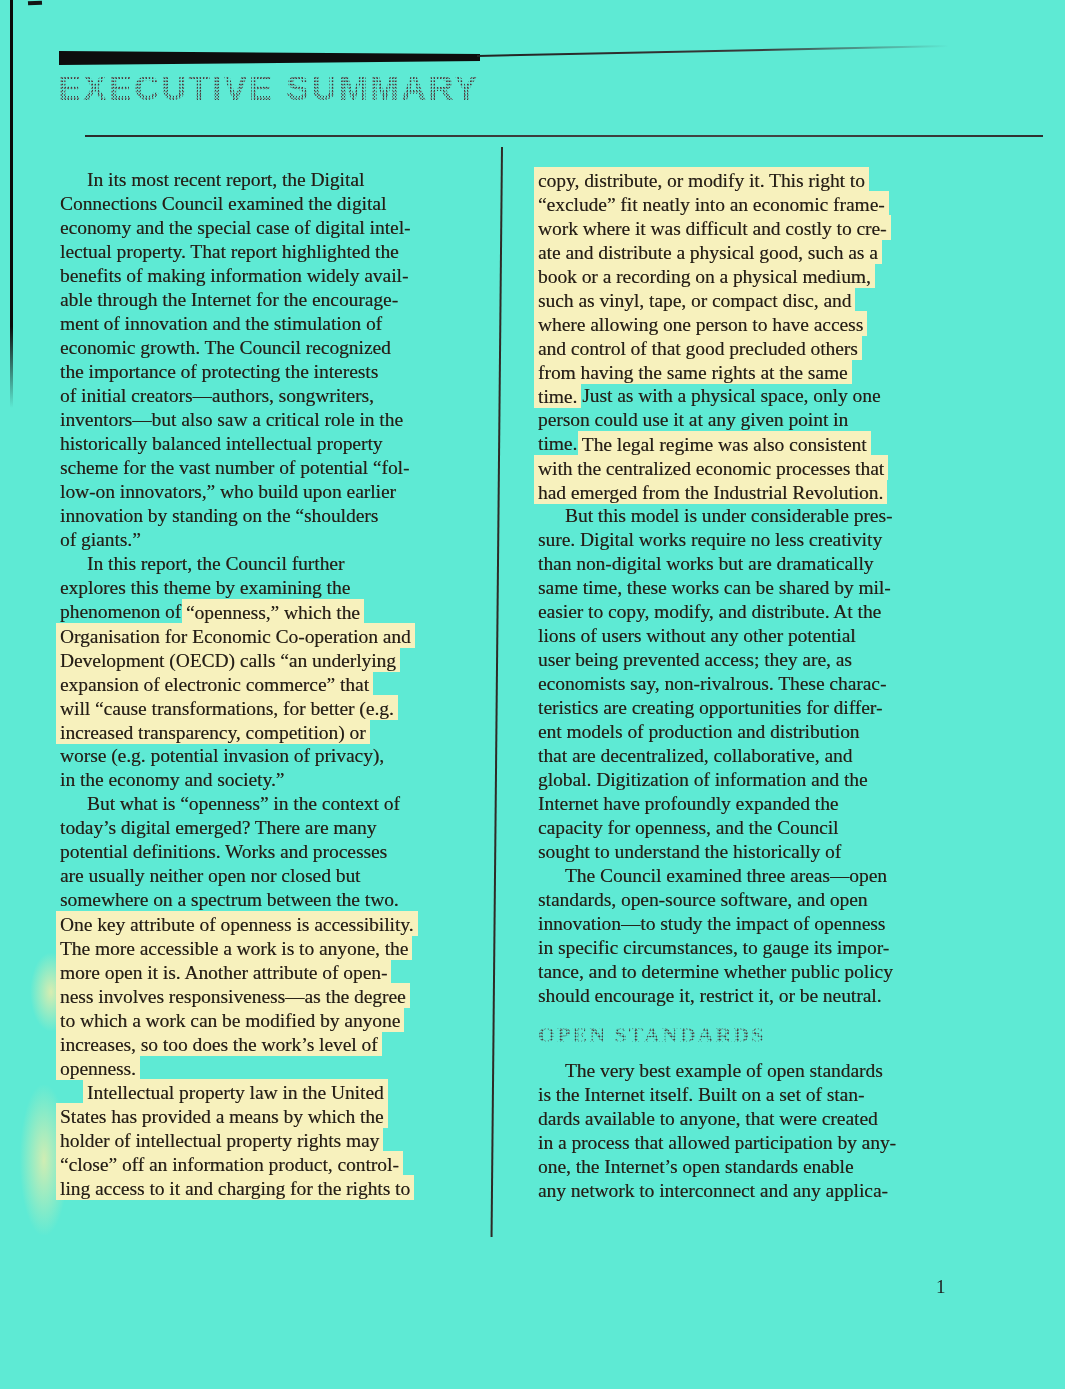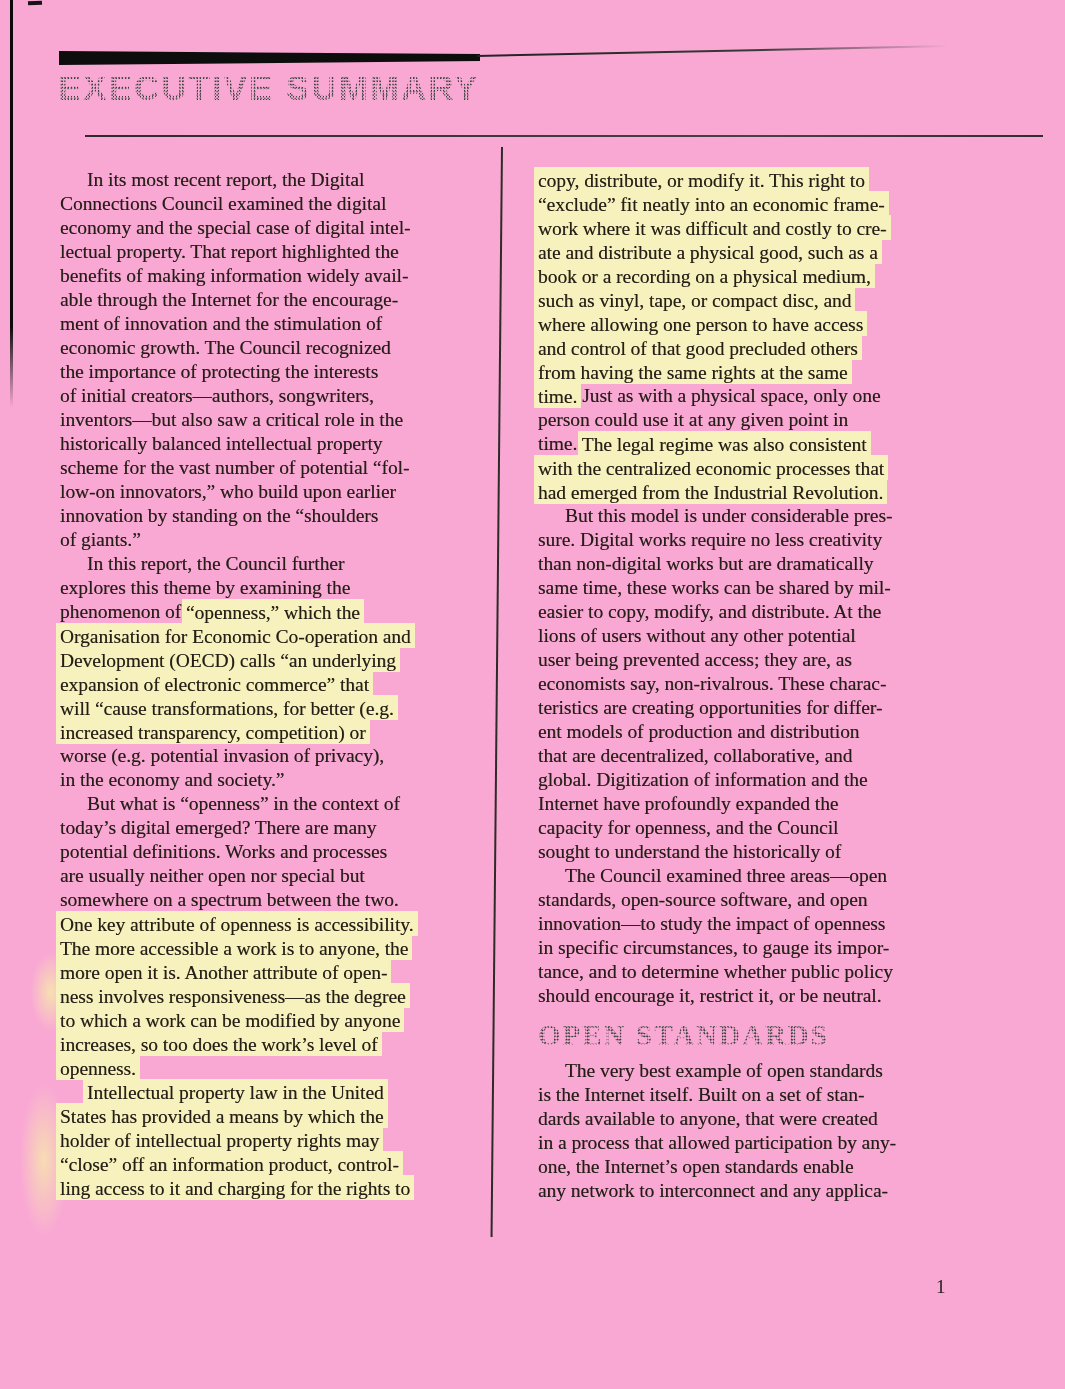--- a/index.html
+++ b/index.html
@@ -1,19 +1,19 @@
 <!DOCTYPE html>
 <html><head>
 <meta charset="utf-8">
 <style>
   html,body { margin:0; padding:0; background:#ffffff; }
   .page {
     position:relative;
     width:1065px; height:1389px;
-    background:#f9a8d4;
+    background:#5eead4;
     overflow:hidden;
     font-family:"Liberation Serif", serif;
     color:#251e16;
   }
 
   
   .edge-line-left {
     position:absolute; left:10px; top:0; width:3px; height:408px;
     background:linear-gradient(to bottom,#0b0b0b 0%,#0b0b0b 80%,rgba(11,11,11,0) 100%);
   }
@@ -78,21 +78,21 @@
   .column-right { left:523px; width:448px;margin-left:15px; }
   .line { white-space:nowrap; }
   .line.indent { padding-left:27px; }
   .hl {
     background:#f7f1bd;
     box-shadow:-4px 0 0 #f7f1bd, 4px 0 0 #f7f1bd;
     padding:2.5px 0 2px 0;
   }
   .section-heading {
     font-family:"Liberation Serif", serif;
-    font-weight:700; font-size:29px; letter-spacing:2px;
+    font-weight:700; font-size:22px; letter-spacing:2px;
     margin-top:15px; margin-bottom:12px;
     white-space:nowrap;
     text-shadow:none;
   }
 
   .page-number {
     position:absolute; left:936px; top:1276px;
     font-size:19px; color:#1d1d1d;
   }
 </style>
@@ -143,21 +143,21 @@
         <div class="line"><span class="hl">expansion of electronic commerce” that</span></div>
         <div class="line"><span class="hl">will “cause transformations, for better (e.g.</span></div>
         <div class="line"><span class="hl">increased transparency, competition) or</span></div>
         <div class="line"><span class="">worse (e.g. potential invasion of privacy),</span></div>
         <div class="line"><span class="">in the economy and society.”</span></div>
       </div>
       <div class="para">
         <div class="line indent"><span class="">But what is “openness” in the context of</span></div>
         <div class="line"><span class="">today’s digital emerged? There are many</span></div>
         <div class="line"><span class="">potential definitions. Works and processes</span></div>
-        <div class="line"><span class="">are usually neither open nor special but</span></div>
+        <div class="line"><span class="">are usually neither open nor closed but</span></div>
         <div class="line"><span class="">somewhere on a spectrum between the two.</span></div>
         <div class="line"><span class="hl">One key attribute of openness is accessibility.</span></div>
         <div class="line"><span class="hl">The more accessible a work is to anyone, the</span></div>
         <div class="line"><span class="hl">more open it is. Another attribute of open-</span></div>
         <div class="line"><span class="hl">ness involves responsiveness—as the degree</span></div>
         <div class="line"><span class="hl">to which a work can be modified by anyone</span></div>
         <div class="line"><span class="hl">increases, so too does the work’s level of</span></div>
         <div class="line"><span class="hl">openness.</span></div>
       </div>
       <div class="para">

